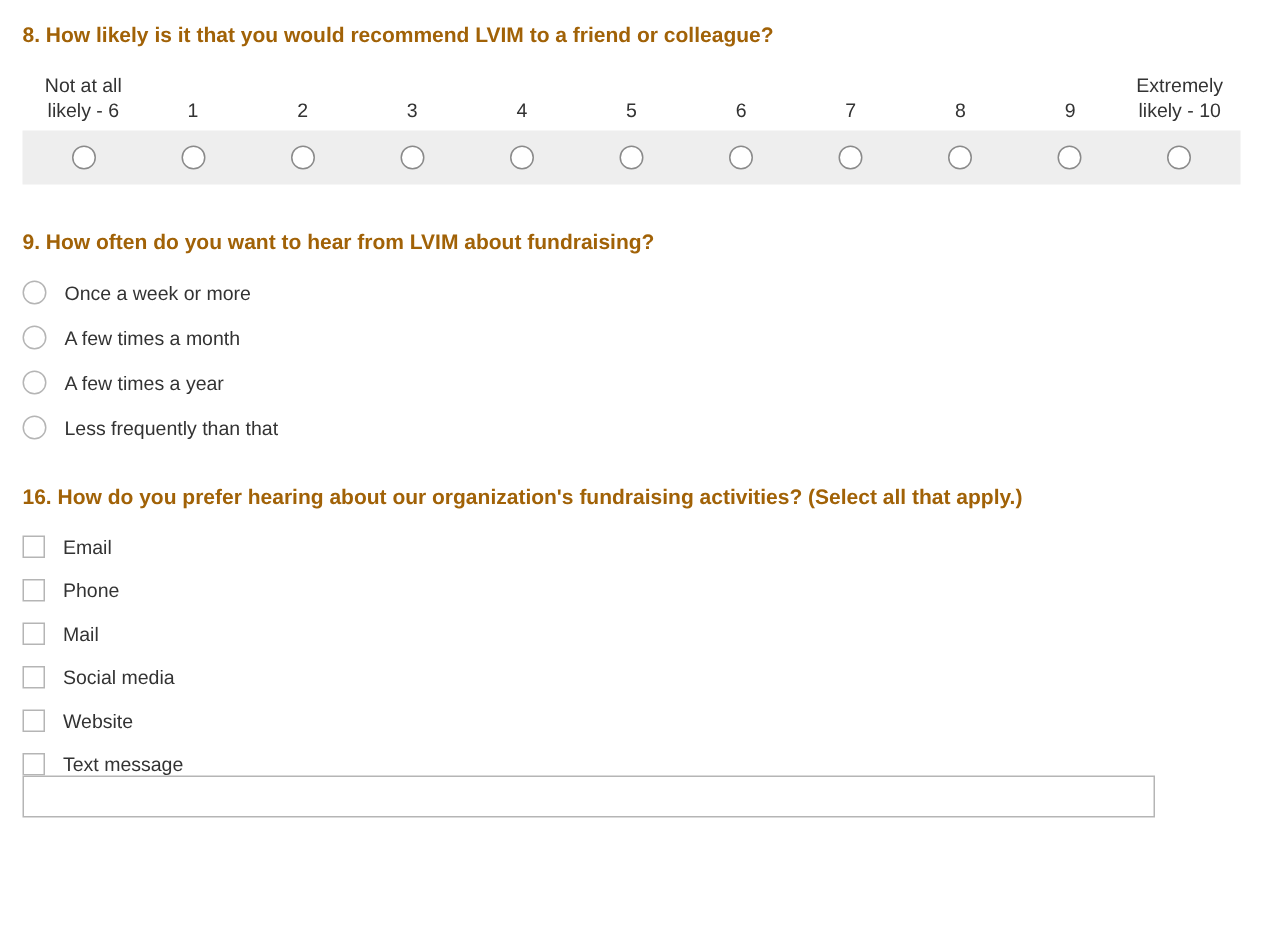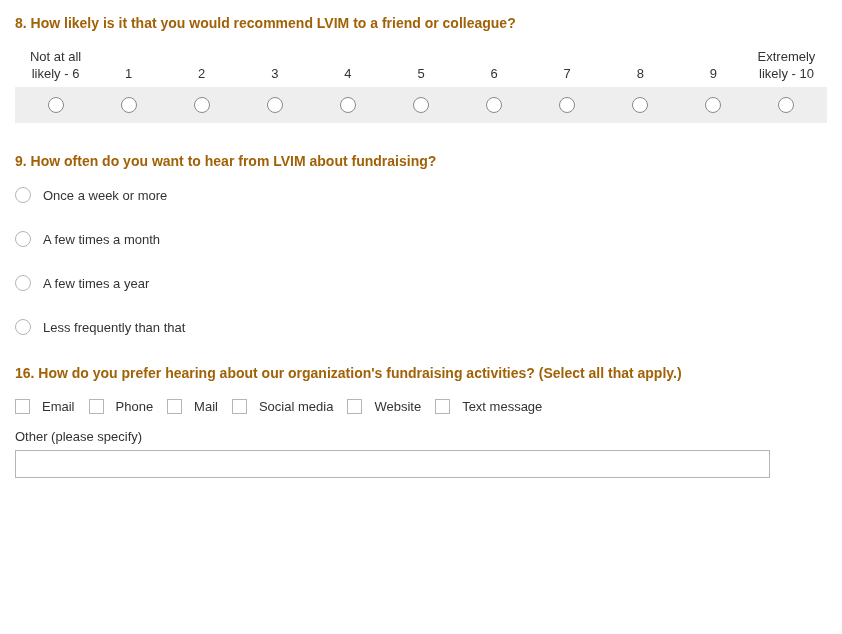--- a/index.html
+++ b/index.html
@@ -63,39 +63,40 @@
       height: 16px;
       border: 1px solid #8a8a8a;
       border-radius: 50%;
       background: #fff;
       cursor: pointer;
     }
     
     .radio-list {
       display: flex;
       flex-direction: column;
-      gap: 28px;
+      gap: 14px;
     }
     .radio-item {
       display: flex;
       align-items: center;
       gap: 12px;
       cursor: pointer;
     }
     .radio-item .radio-circle {
       flex-shrink: 0;
       border-color: #b5b5b5;
     }
     .radio-item-label {
       font-size: 13px;
       color: #333;
     }
     
     .checkbox-list {
       display: flex;
+      flex-direction: column;
       gap: 14px;
     }
     .checkbox-item {
       display: flex;
       align-items: center;
       gap: 12px;
       cursor: pointer;
     }
     .checkbox-box {
       width: 15px;
@@ -223,15 +224,14 @@
     </div>
     <div class="checkbox-item">
       <span class="checkbox-box"></span>
       <span class="checkbox-item-label">Website</span>
     </div>
     <div class="checkbox-item">
       <span class="checkbox-box"></span>
       <span class="checkbox-item-label">Text message</span>
     </div>
   </div>
-  <div class="other-label">Other (please specify)</div>
   <input type="text" class="other-input" value="" style="">
 </div>
 
 </body></html>

